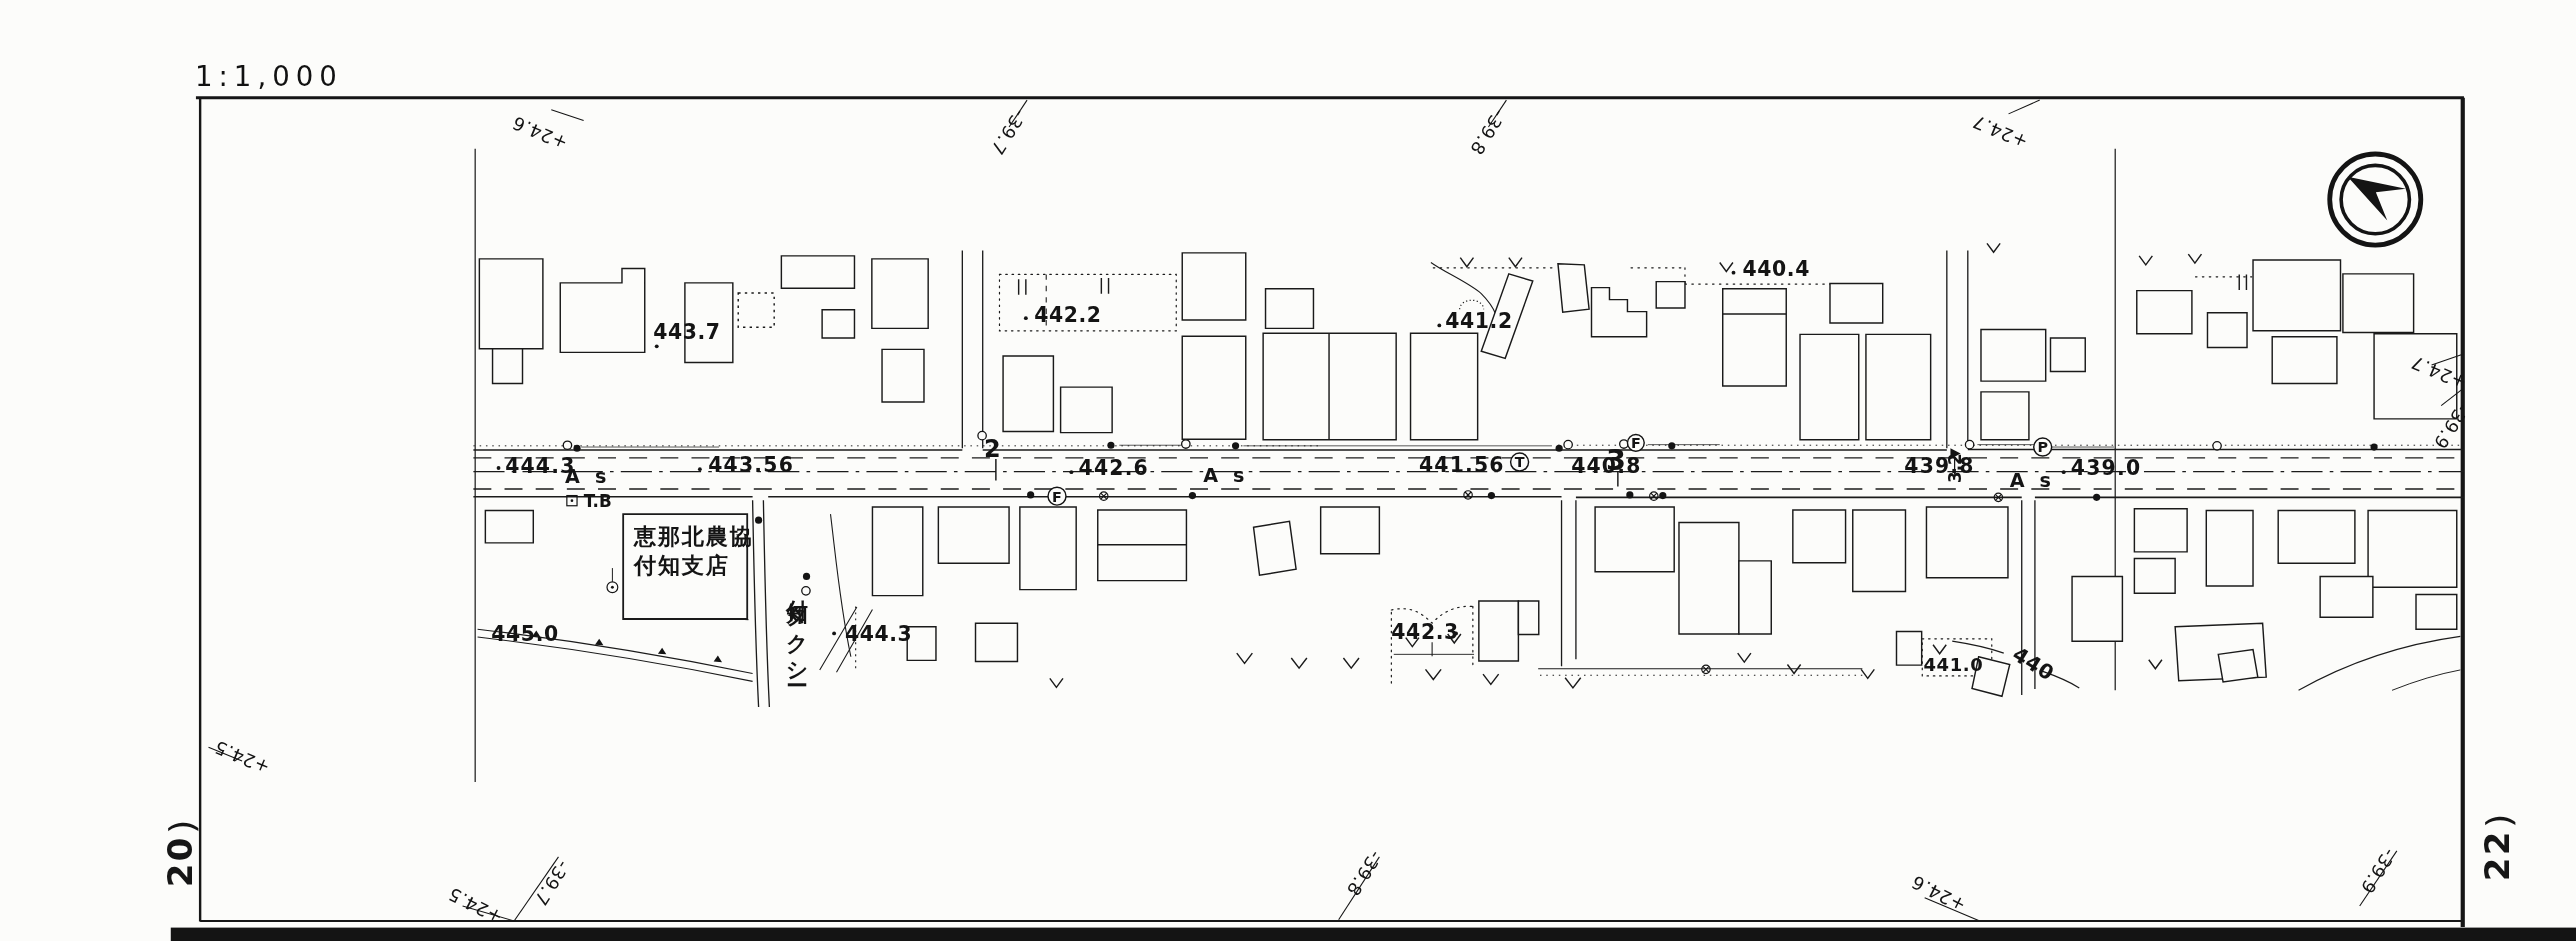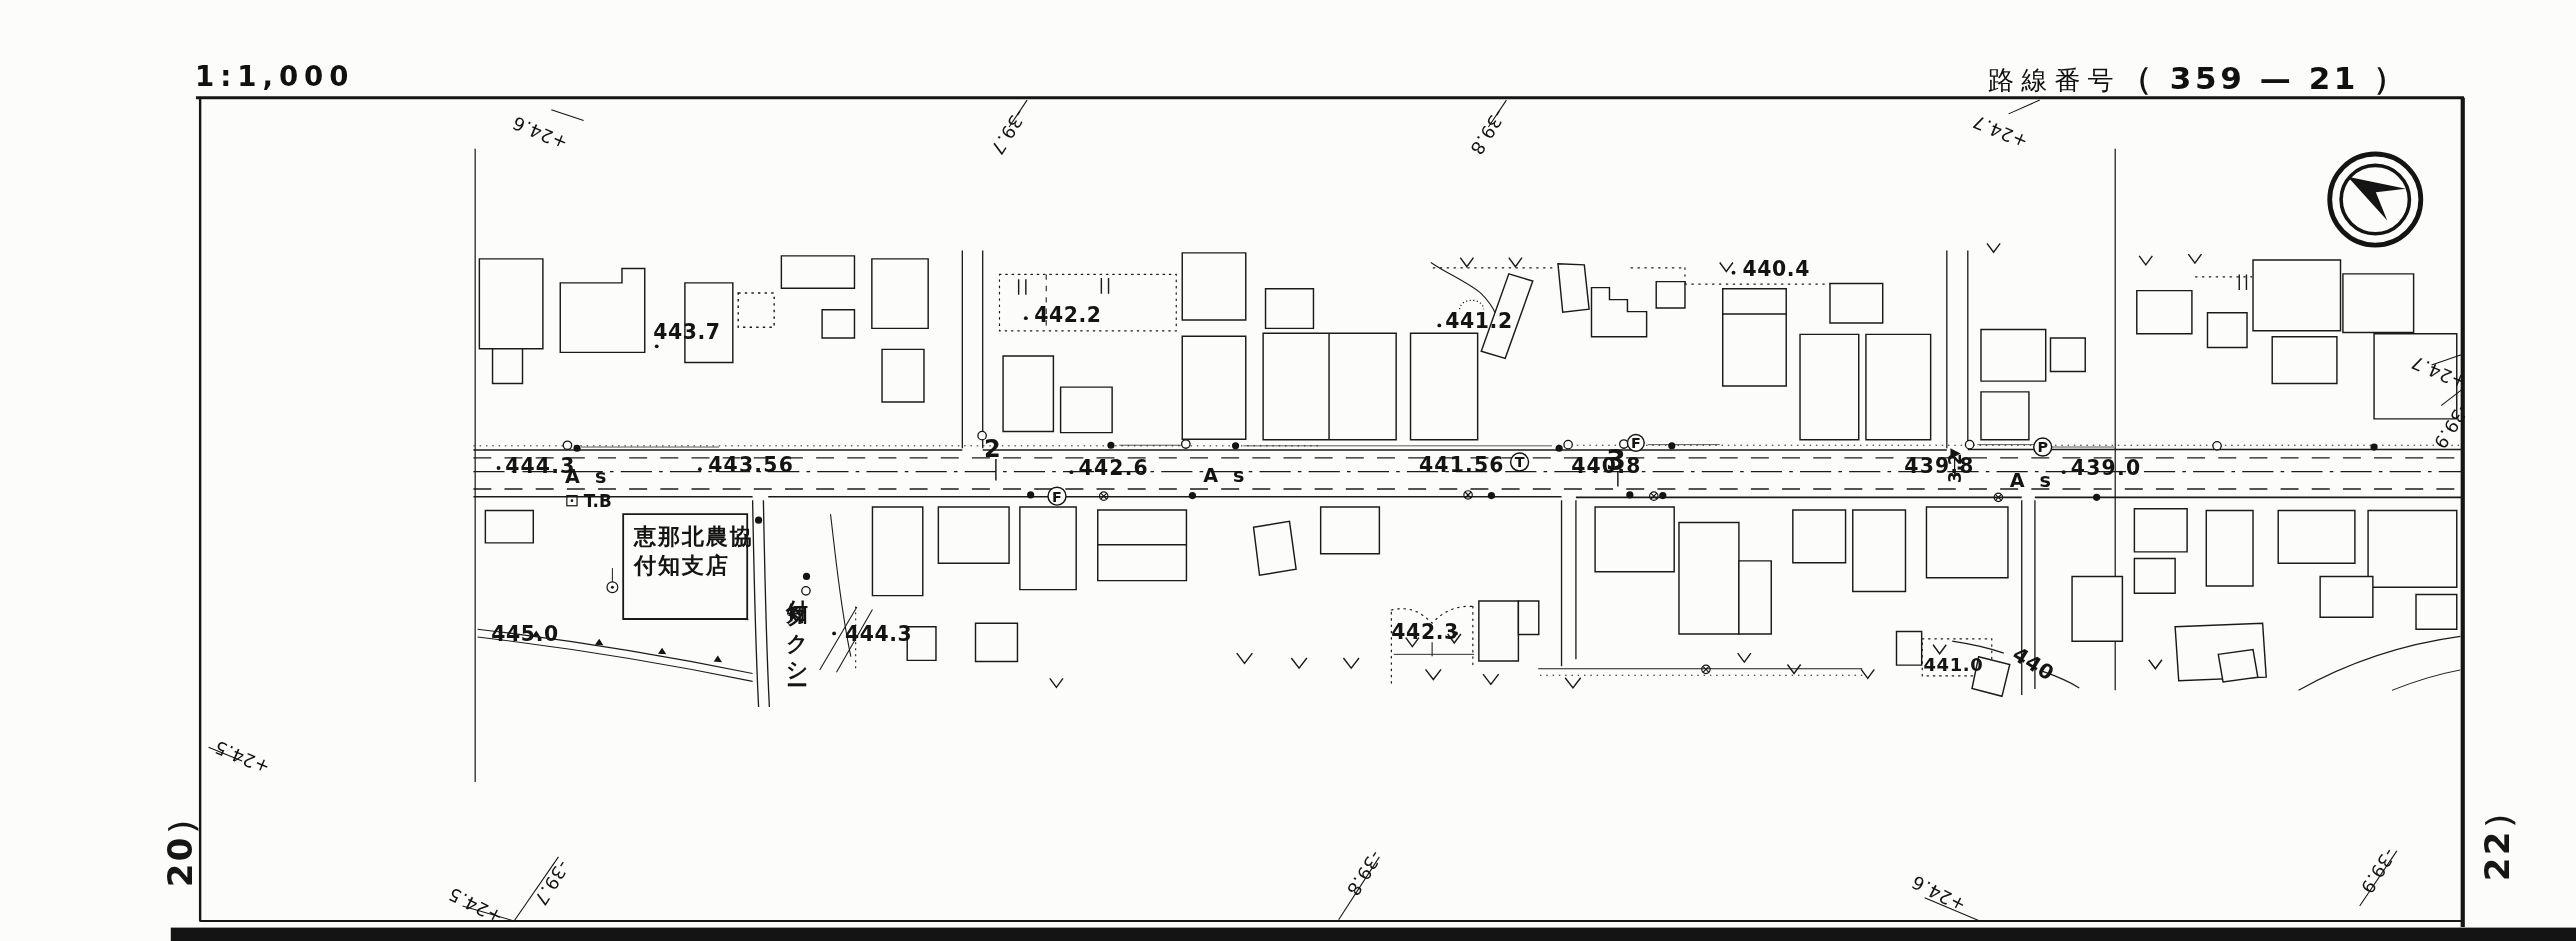--- a/index.html
+++ b/index.html
@@ -1,21 +1,21 @@
 <!DOCTYPE html>
 <html style="font-size:9.6px"><head>
 <meta charset="utf-8">
 <style>
   html,body{margin:0;padding:0;background:#e8e8e4;}
   #sheet{
     position:relative;width:2576px;height:942px;background:#fcfcfa;
     font-family:"DejaVu Sans","Liberation Sans",sans-serif;color:#161616;overflow:hidden;
   }
   .hdr{position:absolute;white-space:nowrap;color:#111;}
-  #scale-text{left:195px;top:60px;font-size:27.6px;letter-spacing:6px;font-weight:700;}
+  #scale-text{left:195px;top:60px;font-size:27.6px;letter-spacing:6px;font-weight:400;}
   #sheet-title{left:1073px;top:26px;font-size:53px;font-weight:bold;letter-spacing:25px;}
   #route-box{left:1988px;top:58px;font-size:26px;letter-spacing:7.2px;}
   #route-box .route-val{font-size:31px;font-weight:bold;letter-spacing:3.6px;}
   .sheet-ref{position:absolute;font-size:34px;font-weight:bold;letter-spacing:2.4px;transform:rotate(-90deg);transform-origin:center;white-space:nowrap;}
   #sheet-ref-left{left:137px;top:820px;}
   #sheet-ref-right{left:2454px;top:814px;}
   svg{position:absolute;left:0;top:0;}
   svg text{fill:#141414;}
   .num{font-size:34px;font-weight:600;letter-spacing:2px;}
   .sta{font-size:40px;font-weight:600;}
@@ -26,21 +26,20 @@
   .grid-t{font-size:30px;font-weight:500;letter-spacing:1px;}
   .ja{font-size:37px;font-weight:600;letter-spacing:3px;}
   .taxi{font-size:36px;font-weight:600;writing-mode:vertical-rl;text-orientation:upright;letter-spacing:6px;}
 </style>
 </head>
 <body>
 
 <div id="sheet">
 
   <div class="hdr" id="scale-text">1:1,000</div>
-  <div class="hdr" id="route-box"><span>路線番号</span><span class="route-val">（ 359 — 21 ）</span></div>
 
   <div class="sheet-ref" id="sheet-ref-left">20）</div>
   <div class="sheet-ref" id="sheet-ref-right">22）</div>
 
   <svg width="2576" height="942" viewBox="0 0 4299 1572">
 
     <g stroke="#161616" fill="none">
       <path d="M327,163 H4112" stroke-width="5"></path>
       <path d="M334,163 V1538" stroke-width="4"></path>
       <path d="M4110,163 V1547" stroke-width="7"></path>

